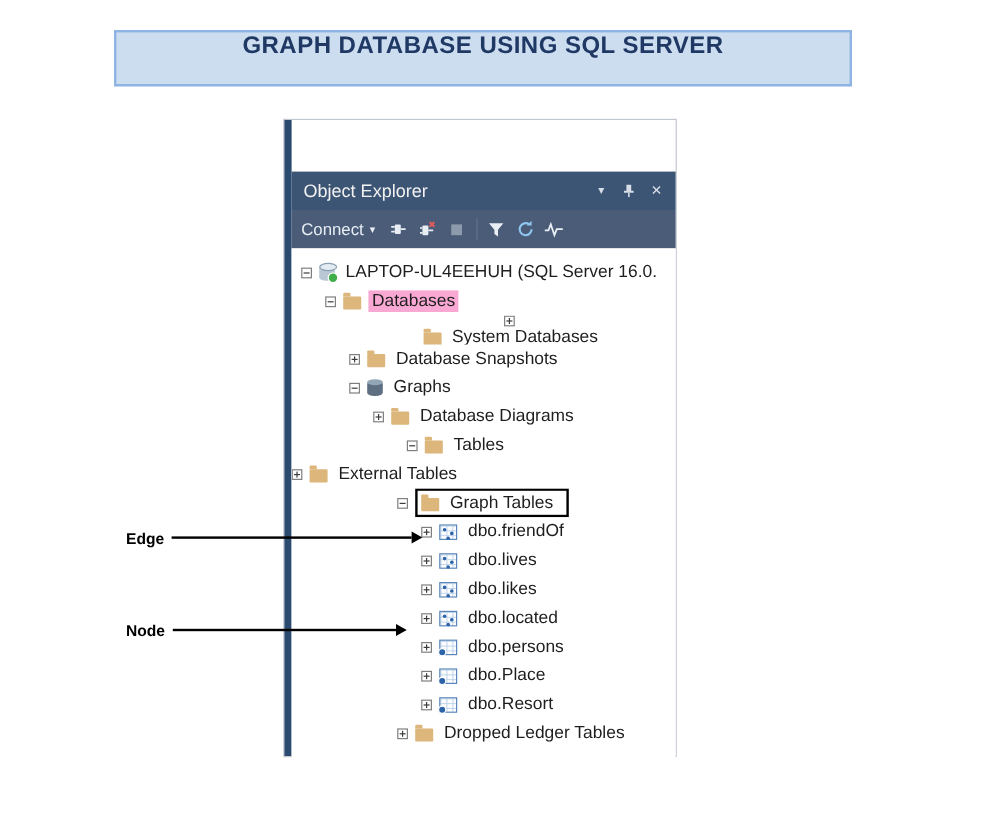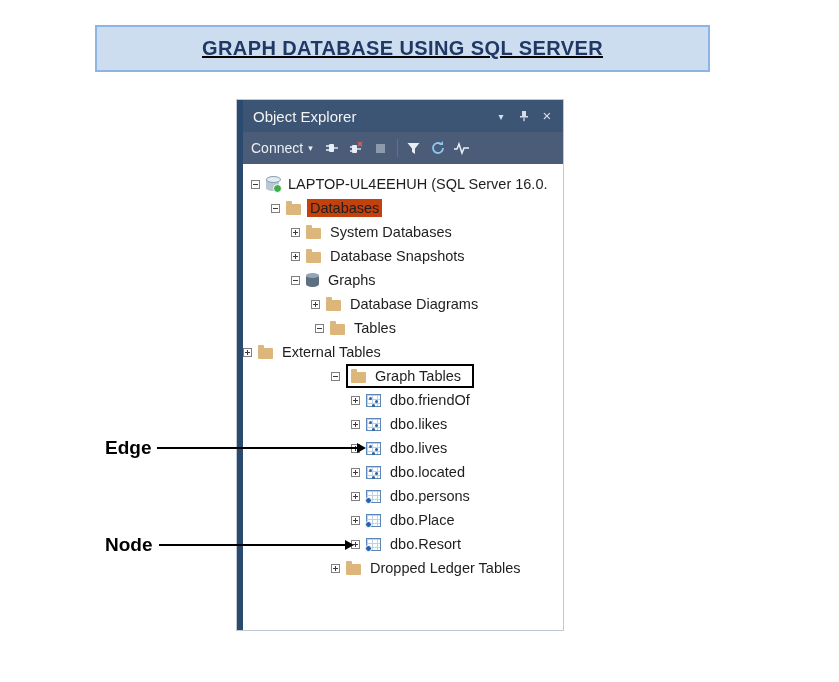--- a/index.html
+++ b/index.html
@@ -3,33 +3,33 @@
 <meta charset="utf-8">
 <style>
   * { box-sizing: border-box; margin: 0; padding: 0; }
   body { font-family: "Liberation Sans", sans-serif; background: #ffffff; }
   .page { position: relative; width: 839px; height: 682px; background: #ffffff; overflow: hidden; }
 
   
   .banner {
     position: absolute; left: 95px; top: 25px; width: 615px; height: 47px;
     background: #cdddf0; border: 2px solid #8eb4e3;
-    display: flex; align-items: center; justify-content: center; text-decoration: underline;
+    display: flex; align-items: flex-start; justify-content: center;
   }
   .banner-title { font-size: 20px; font-weight: bold; color: #1f3864; letter-spacing: 0.4px; }
 
   
   .panel {
     position: absolute; left: 237px; top: 100px; width: 326px; height: 530px;
     background: #ffffff; border-left: 6px solid #2b4a6f;
     box-shadow: 0 0 0 1px #c2c8cf; z-index: 1;
   }
   .panel-header {
     height: 32px; background: #3d5574; display: flex; align-items: center;
-    padding: 0 8px 0 10px; color: #f2f2f2;
+    padding: 0 8px 0 10px; color: #f2f2f2; margin-top: 43px;
   }
   .panel-title { font-size: 15px; flex: 1; white-space: nowrap; overflow: hidden; }
   .header-btn { display: inline-flex; align-items: center; justify-content: center;
     width: 16px; height: 16px; margin-left: 7px; color: #d8dee8; cursor: default; }
   .chevron { font-size: 10px; }
   .close-x { font-size: 15px; line-height: 14px; }
 
   .toolbar {
     height: 32px; background: #4a5c77; display: flex; align-items: center;
     padding: 0 8px; color: #e9eef5; font-size: 14px;
@@ -76,25 +76,25 @@
       linear-gradient(#bcd2ea 1px, transparent 1px) 0 0 / 100% 4px,
       linear-gradient(90deg, #bcd2ea 1px, transparent 1px) 0 0 / 5px 100%,
       #ffffff;
   }
   .icon-edge::after { content: ""; position: absolute; width: 3px; height: 3px; border-radius: 50%;
     background: #2c63a8; top: 2px; left: 2px; box-shadow: 6px 3px 0 #2c63a8, 3px 7px 0 #2c63a8; }
   .icon-node::after { content: ""; position: absolute; width: 5px; height: 5px; border-radius: 50%;
     background: #2c63a8; bottom: -2px; left: -2px; border: 1px solid #fff; }
 
   .tree-label { padding: 1px 3px; }
-  .tree-label.selected { background: #c2410c; }
+  .tree-label.selected { background: #f9a8d4; }
 
   
   .annotation { position: absolute; left: 105px; display: flex; align-items: center; height: 18px; z-index: 5; }
-  .ann-label { font-size: 19px; font-weight: bold; color: #000; margin-right: 6px; }
+  .ann-label { font-size: 13px; font-weight: bold; color: #000; margin-right: 6px; }
   .ann-line { height: 2px; background: #000; }
   .ann-head { width: 0; height: 0; border-left: 9px solid #000;
     border-top: 5px solid transparent; border-bottom: 5px solid transparent; }
 </style>
 </head>
 <body>
 
 <div class="page">
 
   <div class="banner">
@@ -170,21 +170,21 @@
         </div>
 
         <div class="tree-row" style="padding-left: 28px;">
           <span class="expander minus"></span>
           <span class="row-box">
             <span class="tree-icon icon-folder"></span>
             <span class="tree-label selected">Databases</span>
           </span>
         </div>
 
-        <div class="tree-row" style="padding-left: 48px;">
+        <div class="tree-row" style="padding-left: 48px; flex-direction: column;">
           <span class="expander plus"></span>
           <span class="row-box">
             <span class="tree-icon icon-folder"></span>
             <span class="tree-label">System Databases</span>
           </span>
         </div>
 
         <div class="tree-row" style="padding-left: 48px;">
           <span class="expander plus"></span>
           <span class="row-box">
@@ -202,21 +202,21 @@
         </div>
 
         <div class="tree-row" style="padding-left: 68px;">
           <span class="expander plus"></span>
           <span class="row-box">
             <span class="tree-icon icon-folder"></span>
             <span class="tree-label">Database Diagrams</span>
           </span>
         </div>
 
-        <div class="tree-row" style="padding-left: 72px;">
+        <div class="tree-row" style="padding-left: 96px;">
           <span class="expander minus"></span>
           <span class="row-box">
             <span class="tree-icon icon-folder"></span>
             <span class="tree-label">Tables</span>
           </span>
         </div>
 
 
 
         <div class="tree-row" style="">
@@ -240,29 +240,29 @@
           <span class="row-box">
             <span class="tree-icon icon-edge"></span>
             <span class="tree-label">dbo.friendOf</span>
           </span>
         </div>
 
         <div class="tree-row" style="padding-left: 108px;">
           <span class="expander plus"></span>
           <span class="row-box">
             <span class="tree-icon icon-edge"></span>
+            <span class="tree-label">dbo.lives</span>
+          </span>
+        </div>
+
+        <div class="tree-row" style="padding-left: 108px;">
+          <span class="expander plus"></span>
+          <span class="row-box">
+            <span class="tree-icon icon-edge"></span>
             <span class="tree-label">dbo.likes</span>
-          </span>
-        </div>
-
-        <div class="tree-row" style="padding-left: 108px;">
-          <span class="expander plus"></span>
-          <span class="row-box">
-            <span class="tree-icon icon-edge"></span>
-            <span class="tree-label">dbo.lives</span>
           </span>
         </div>
 
         <div class="tree-row" style="padding-left: 108px;">
           <span class="expander plus"></span>
           <span class="row-box">
             <span class="tree-icon icon-edge"></span>
             <span class="tree-label">dbo.located</span>
           </span>
         </div>
@@ -301,19 +301,19 @@
       </div>
 
   </div>
 
   <div class="annotation" style="top: 439px;">
     <span class="ann-label">Edge</span>
     <span class="ann-line" style="width: 200px;"></span>
     <span class="ann-head"></span>
   </div>
 
-  <div class="annotation" style="top: 536px;">
+  <div class="annotation" style="top: 516px;">
     <span class="ann-label">Node</span>
     <span class="ann-line" style="width: 186px;"></span>
     <span class="ann-head"></span>
   </div>
 
 </div>
 
 </body></html>

